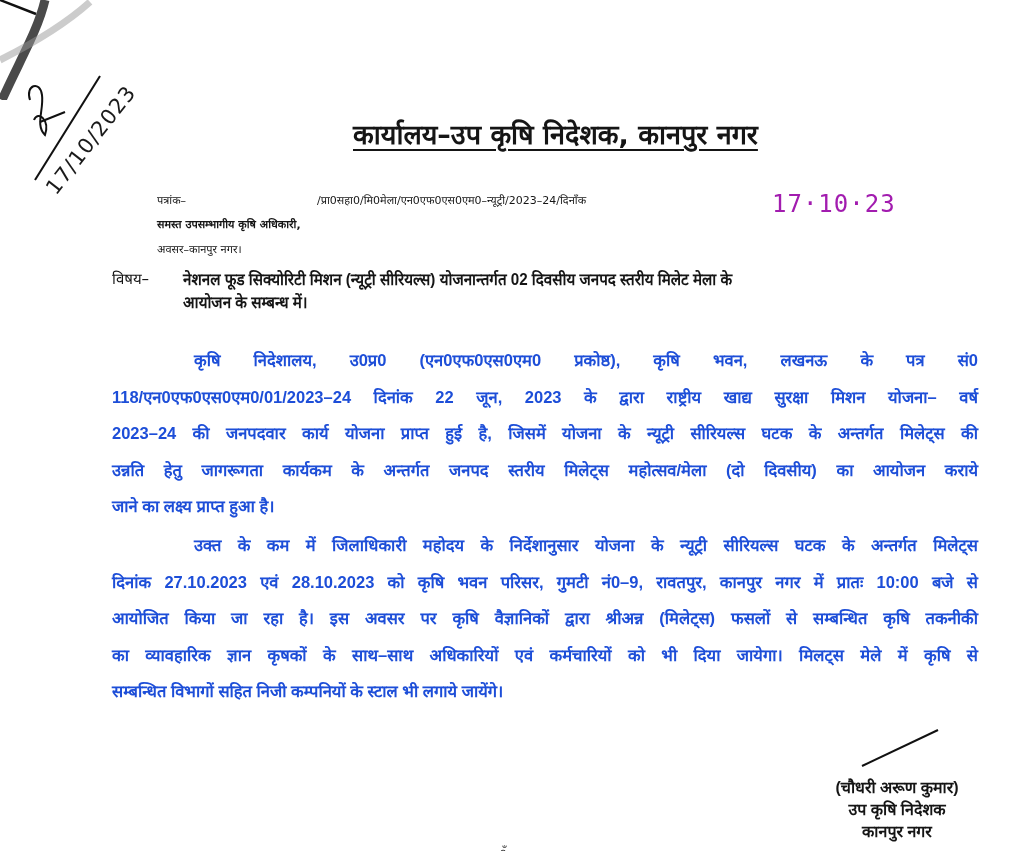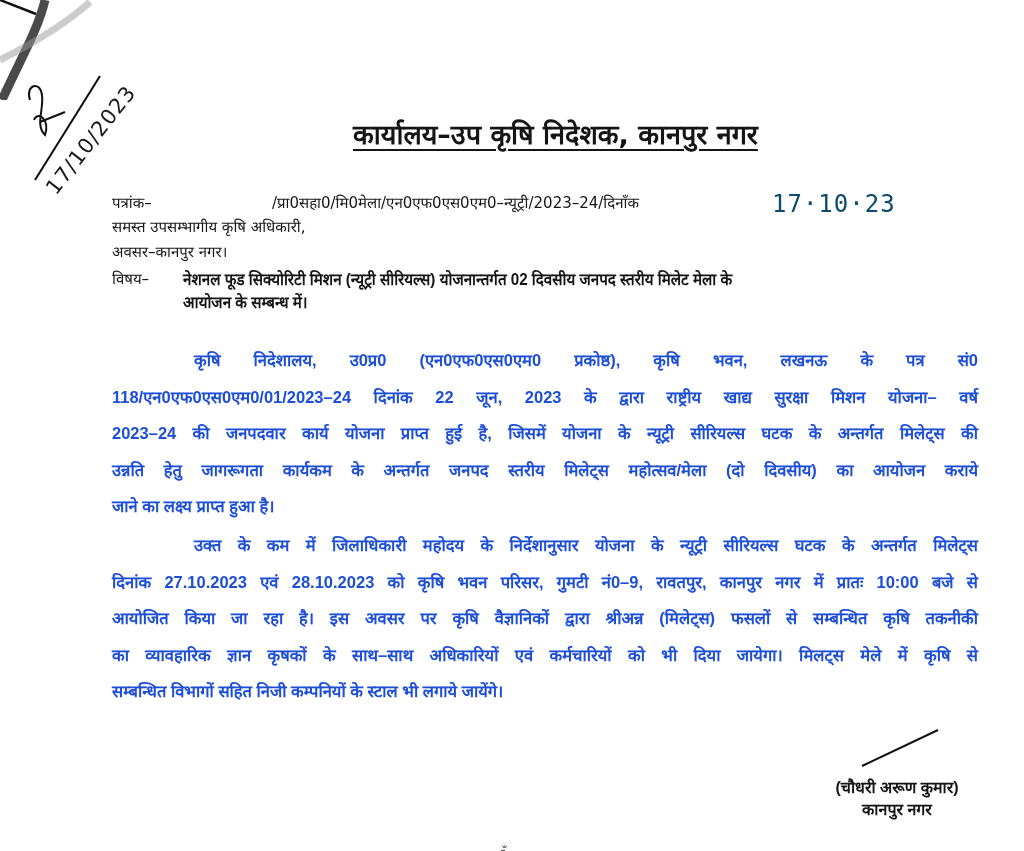--- a/index.html
+++ b/index.html
@@ -23,28 +23,28 @@
       font-family: "DejaVu Sans", sans-serif; font-size: 21px; color: #1a1a1a;
       letter-spacing: 1px; white-space: nowrap;
     }
 
     .office-title {
       position: absolute; left: 353px; top: 115px;
       font-size: 27px; font-weight: bold; text-decoration: underline;
       text-underline-offset: 5px; text-decoration-thickness: 2px; white-space: nowrap; text-align: right;
     }
 
-    .line { position: absolute; white-space: nowrap; font-size: 15px; }
+    .line { position: absolute; white-space: nowrap; font-size: 11px; margin-left: 45px; }
     .ref-label { left: 112px; top: 192px; }
     .ref-number { left: 272px; top: 192px; }
     .ref-date-hand {
       position: absolute; left: 772px; top: 190px; font-size: 24px;
-      font-family: "DejaVu Sans Mono", monospace; letter-spacing: 1px; color: #0c4a6e;
+      font-family: "DejaVu Sans Mono", monospace; letter-spacing: 1px; color: #a21caf;
     }
-    .to-line1 { left: 112px; top: 216px; }
+    .to-line1 { left: 112px; top: 216px; font-weight: bold; }
     .to-line2 { left: 112px; top: 241px; }
 
     .subject-label { position: absolute; left: 112px; top: 268px; font-size: 15px; font-weight: normal; }
     .subject-text {
       position: absolute; left: 150px; top: 268px; width: 832px;
       font-size: 16.5px; font-weight: bold; line-height: 23px; text-indent: 36px;
       font-family: "Liberation Sans", sans-serif; transform: scaleX(0.92); transform-origin: left top;
     }
     .subject-text span { display: block; }
 
@@ -117,17 +117,18 @@
     <span class="pline">का व्यावहारिक ज्ञान कृषकों के साथ–साथ अधिकारियों एवं कर्मचारियों को भी दिया जायेगा। मिलट्स मेले में कृषि से</span>
     <span class="pline last">सम्बन्धित विभागों सहित निजी कम्पनियों के स्टाल भी लगाये जायेंगे।</span>
   </div>
 
   <svg class="sig-stroke" viewBox="0 0 80 40">
     <line x1="2" y1="38" x2="78" y2="2" stroke="#111" stroke-width="2"></line>
   </svg>
 
   <div class="signature-block">
     <div>(चौधरी अरूण कुमार)</div>
+    <div>उप कृषि निदेशक</div>
     <div>कानपुर नगर</div>
   </div>
 
   <div class="bottom-fragment">०ँ</div>
 </div>
 
 </body></html>

